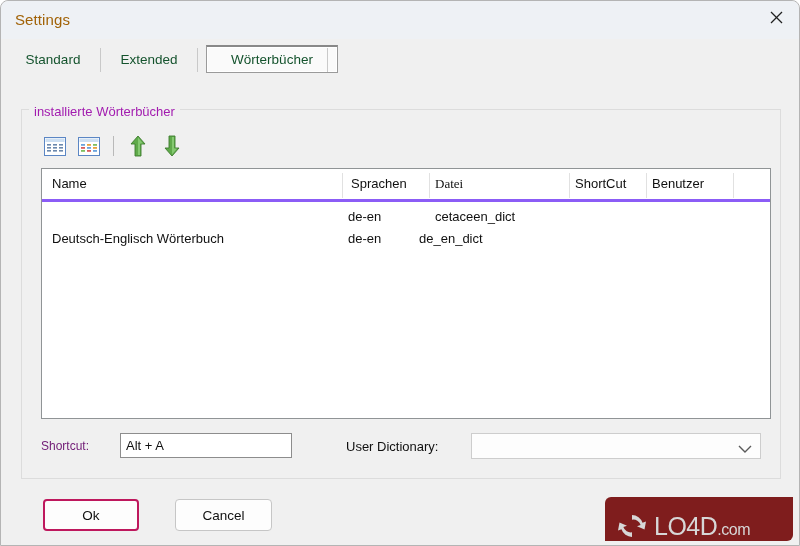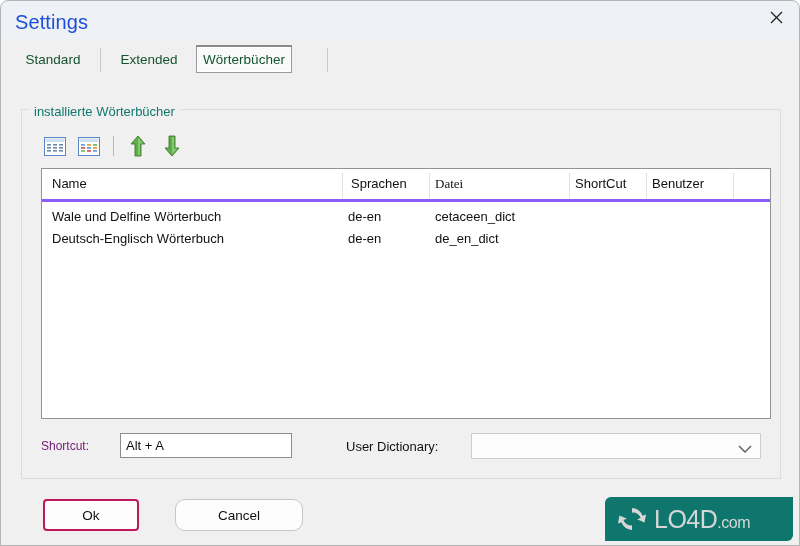--- a/index.html
+++ b/index.html
@@ -33,22 +33,22 @@
     left: 0; top: 0;
     width: 100%;
     height: 38px;
     background: #eef1f5;
     border-radius: 7px 7px 0 0;
   }
   #title-text {
     position: absolute;
     left: 14px;
     top: 10px;
-    font-size: 20px;
-    color: #1d4ed8;
+    font-size: 15px;
+    color: #a16207;
     letter-spacing: .1px;
   }
   #close-button {
     position: absolute;
     right: 0px;
     top: 0px;
     width: 46px;
     height: 32px;
     display: flex;
     align-items: center;
@@ -103,21 +103,21 @@
     border: 1px solid #dcdcdc;
     box-sizing: border-box;
   }
   #group-label {
     position: absolute;
     left: 28px;
     top: 103px;
     background: #f0f0f0;
     padding: 0 5px;
     font-size: 13px;
-    color: #0f766e;
+    color: #a21caf;
     text-align: center;
   }
 
   
   #toolbar {
     position: absolute;
     left: 40px;
     top: 130px;
     height: 30px;
     display: flex;
@@ -267,35 +267,34 @@
   }
   #ok-button {
     left: 42px;
     top: 498px;
     width: 96px;
     border: 2px solid #be185d;
   }
   #cancel-button {
     left: 174px;
     top: 498px;
-    width: 128px;
-    border-radius: 10px;
+    width: 97px;
   }
 
   
   #watermark {
     position: absolute;
     left: 604px;
     top: 496px;
     width: 188px;
     height: 44px;
-    background: #0f766e;
+    background: #7f1d1d;
     border-radius: 6px 0 6px 0;
     display: flex;
-    align-items: center;
+    align-items: flex-end;
     padding-left: 10px;
     box-sizing: border-box;
   }
   #wm-text {
     font-size: 25px;
     color: #d7d7d7;
     letter-spacing: -0.5px;
     margin-left: 5px;
   }
   #wm-text .sm { font-size: 16px; }
@@ -317,21 +316,21 @@
 
   <div id="tabstrip">
     <div class="tab" style="left:14px; width:76px;">
       <span>Standard</span>
     </div>
     <div class="tab-sep" style="left:99px;"></div>
     <div class="tab" style="left:110px; width:76px;">
       <span>Extended</span>
     </div>
     <div class="tab-sep" style="left:196px;"></div>
-    <div class="tab selected" style="left:195px; width:96px;">
+    <div class="tab selected" style="left:205px; width:132px;">
       <span>Wörterbücher</span>
     </div>
     <div class="tab-sep" style="left:326px;"></div>
   </div>
 
   <div id="groupbox"></div>
   <div id="group-label">installierte Wörterbücher</div>
 
   <div id="toolbar">
 
@@ -399,31 +398,30 @@
         <div class="col-sep" style="left:691px;"></div>
 
         <div class="col-head" style="left:10px;">Name</div>
         <div class="col-head" style="left:309px;">Sprachen</div>
         <div class="col-head" style="left:393px;font-family:Liberation Serif, serif;">Datei</div>
         <div class="col-head" style="left:533px;">ShortCut</div>
         <div class="col-head" style="left:610px;">Benutzer</div>
       </div>
 
       <div class="data-row" style="margin-top:5px;">
-        <div class="cell" style="left:10px;">Wale und Delfine Wörterbuch</div>
         <div class="cell" style="left:306px;">de-en</div>
         <div class="cell" style="left:393px;">cetaceen_dict</div>
         <div class="cell" style="left:533px;"></div>
         <div class="cell" style="left:610px;"></div>
       </div>
 
       <div class="data-row">
         <div class="cell" style="left:10px;">Deutsch-Englisch Wörterbuch</div>
         <div class="cell" style="left:306px;">de-en</div>
-        <div class="cell" style="left:393px;">de_en_dict</div>
+        <div class="cell" style="left:377px;">de_en_dict</div>
         <div class="cell" style="left:533px;"></div>
         <div class="cell" style="left:610px;"></div>
       </div>
 
     </div>
   </div>
 
   <div id="shortcut-label">Shortcut:</div>
   <input id="shortcut-input" type="text" value="Alt + A" style="">
 

